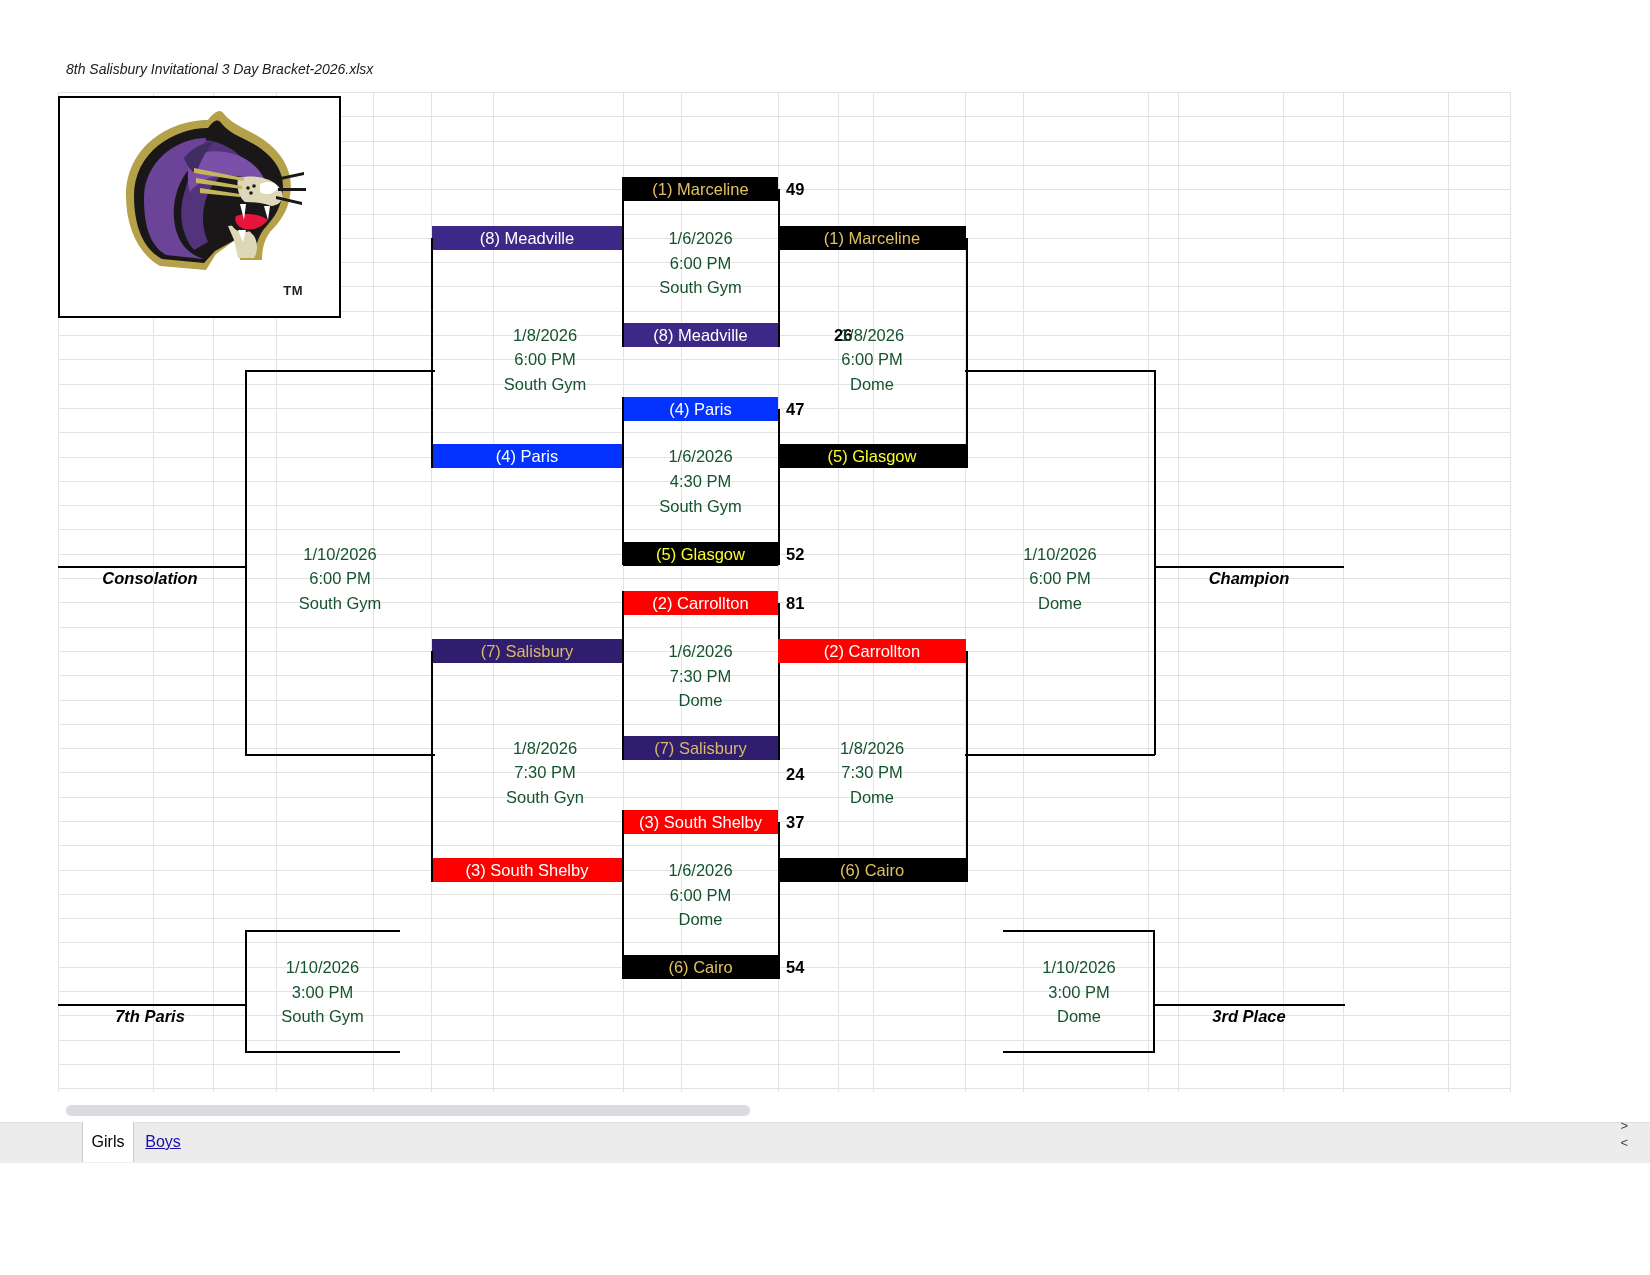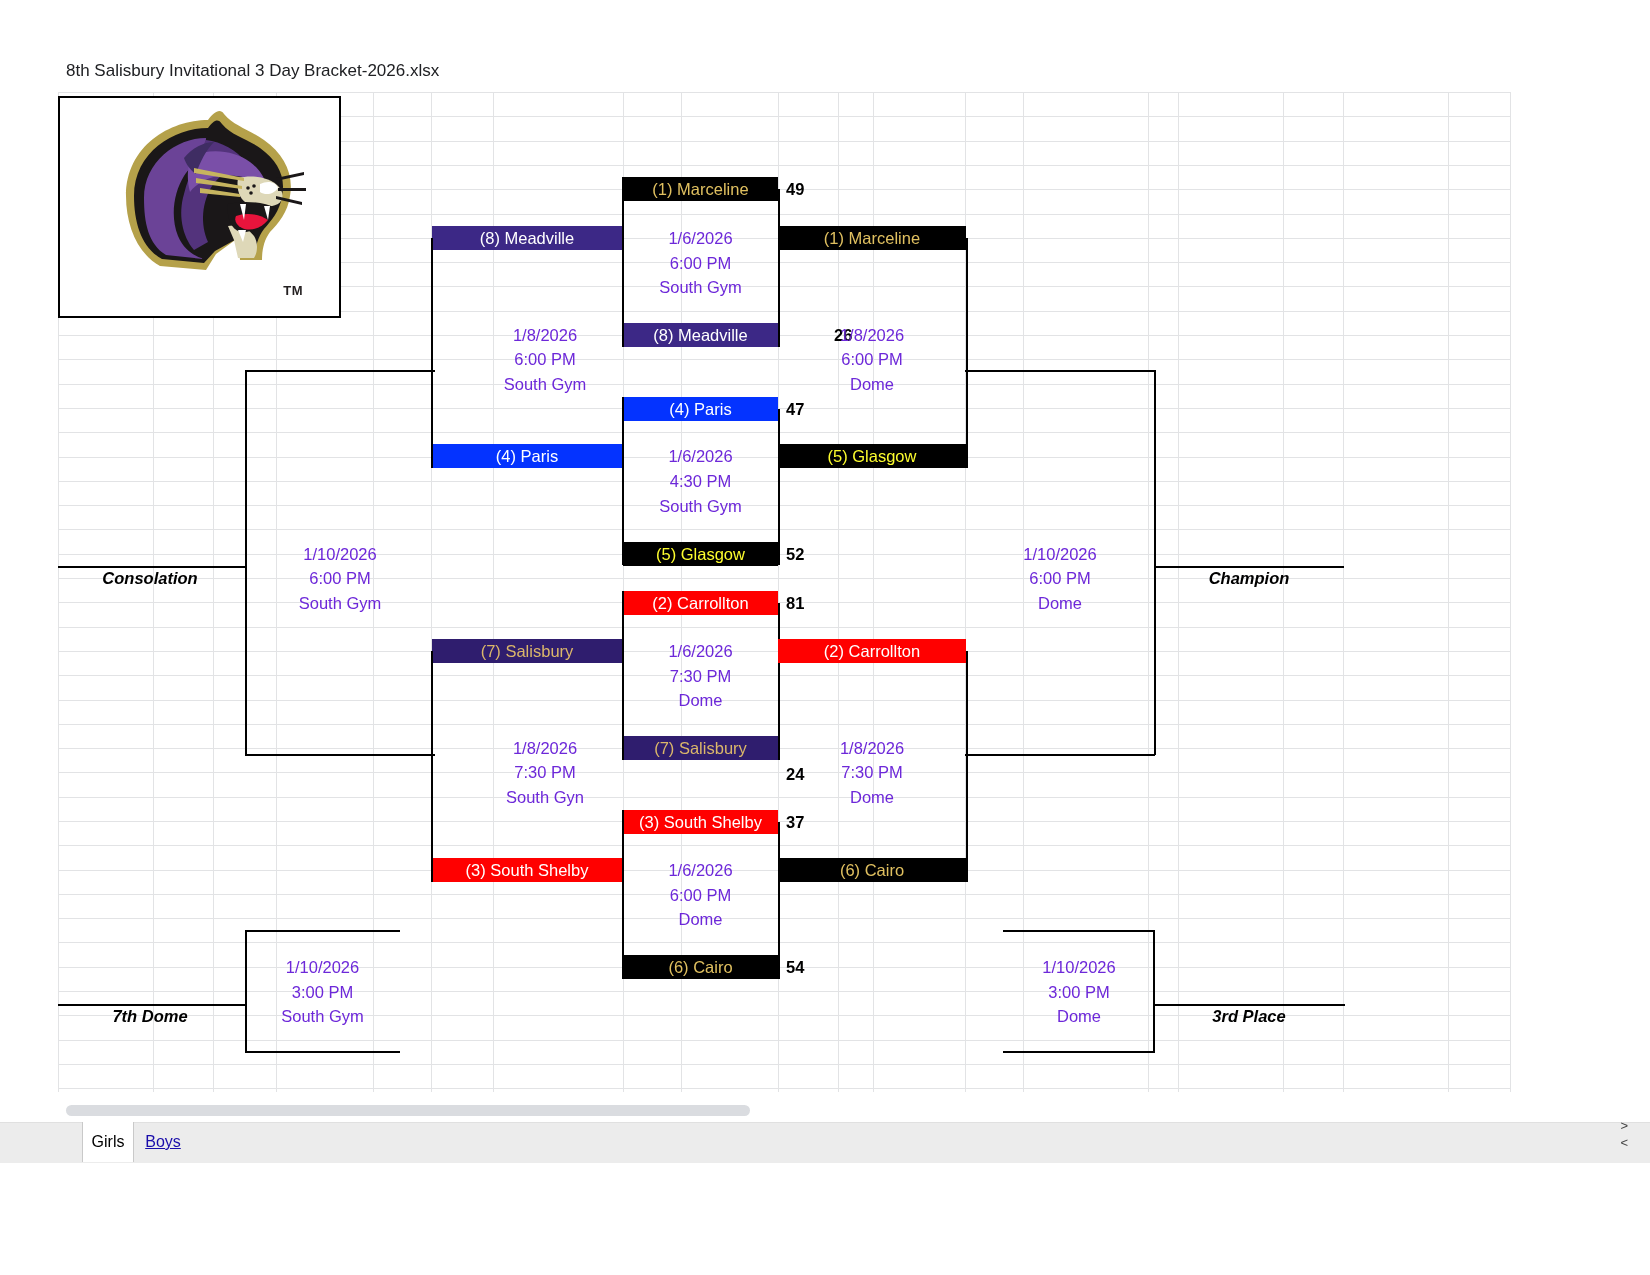--- a/index.html
+++ b/index.html
@@ -14,23 +14,24 @@
     height: 1275px;
     background: #ffffff;
     overflow: hidden;
   }
 
   
   #filename {
     position: absolute;
     left: 66px;
     top: 61px;
-    font-size: 17px;
+    font-size: 14px;
     color: #202124;
     white-space: nowrap;
+    font-style: italic;
   }
 
   
   #sheet {
     position: absolute;
     left: 58px;
     top: 92px;
     width: 1452px;
     height: 1000px;
     background: #ffffff;
@@ -42,21 +43,21 @@
   .gridline-v { width: 1px; top: 0; height: 1000px; }
   .gridline-h { height: 1px; left: 0; width: 1452px; }
 
   
   .cell {
     position: absolute;
     display: flex;
     align-items: center;
     justify-content: center;
     font-size: 16.5px;
-    color: #6d28d9;
+    color: #14532d;
     white-space: nowrap;
     box-sizing: border-box;
   }
 
   
   .team {
     position: absolute;
     display: flex;
     align-items: center;
     justify-content: center;
@@ -440,21 +441,21 @@
       <div class="ln-h" style="left: 1003px; top: 1051px; width: 152px;"></div>
       <div class="ln-h" style="left: 1153px; top: 1004px; width: 192px;"></div>
       <div class="label-it" style="left: 1175px; top: 1004px; width: 148px; height: 24px;">3rd Place</div>
       <div class="cell" style="left: 245px; top: 955px; width: 155px; height: 24px;">1/10/2026</div>
       <div class="cell" style="left: 245px; top: 980px; width: 155px; height: 24px;">3:00 PM</div>
       <div class="cell" style="left: 245px; top: 1004px; width: 155px; height: 24px;">South Gym</div>
       <div class="ln-h" style="left: 245px; top: 930px; width: 155px;"></div>
       <div class="ln-v" style="left: 245px; top: 930px; height: 122px;"></div>
       <div class="ln-h" style="left: 245px; top: 1051px; width: 155px;"></div>
       <div class="ln-h" style="left: 58px; top: 1004px; width: 188px;"></div>
-      <div class="label-it" style="left: 70px; top: 1004px; width: 160px; height: 24px;">7th Dome</div>
+      <div class="label-it" style="left: 70px; top: 1004px; width: 160px; height: 24px;">7th Paris</div>
     </div>
 
   <div id="hscroll-track"></div>
   <div id="hscroll-thumb"></div>
 
   <div id="tabbar"></div>
   <div class="tab" id="tab-girls">
     <span>Girls</span>
   </div>
   <div class="tab" id="tab-boys">

